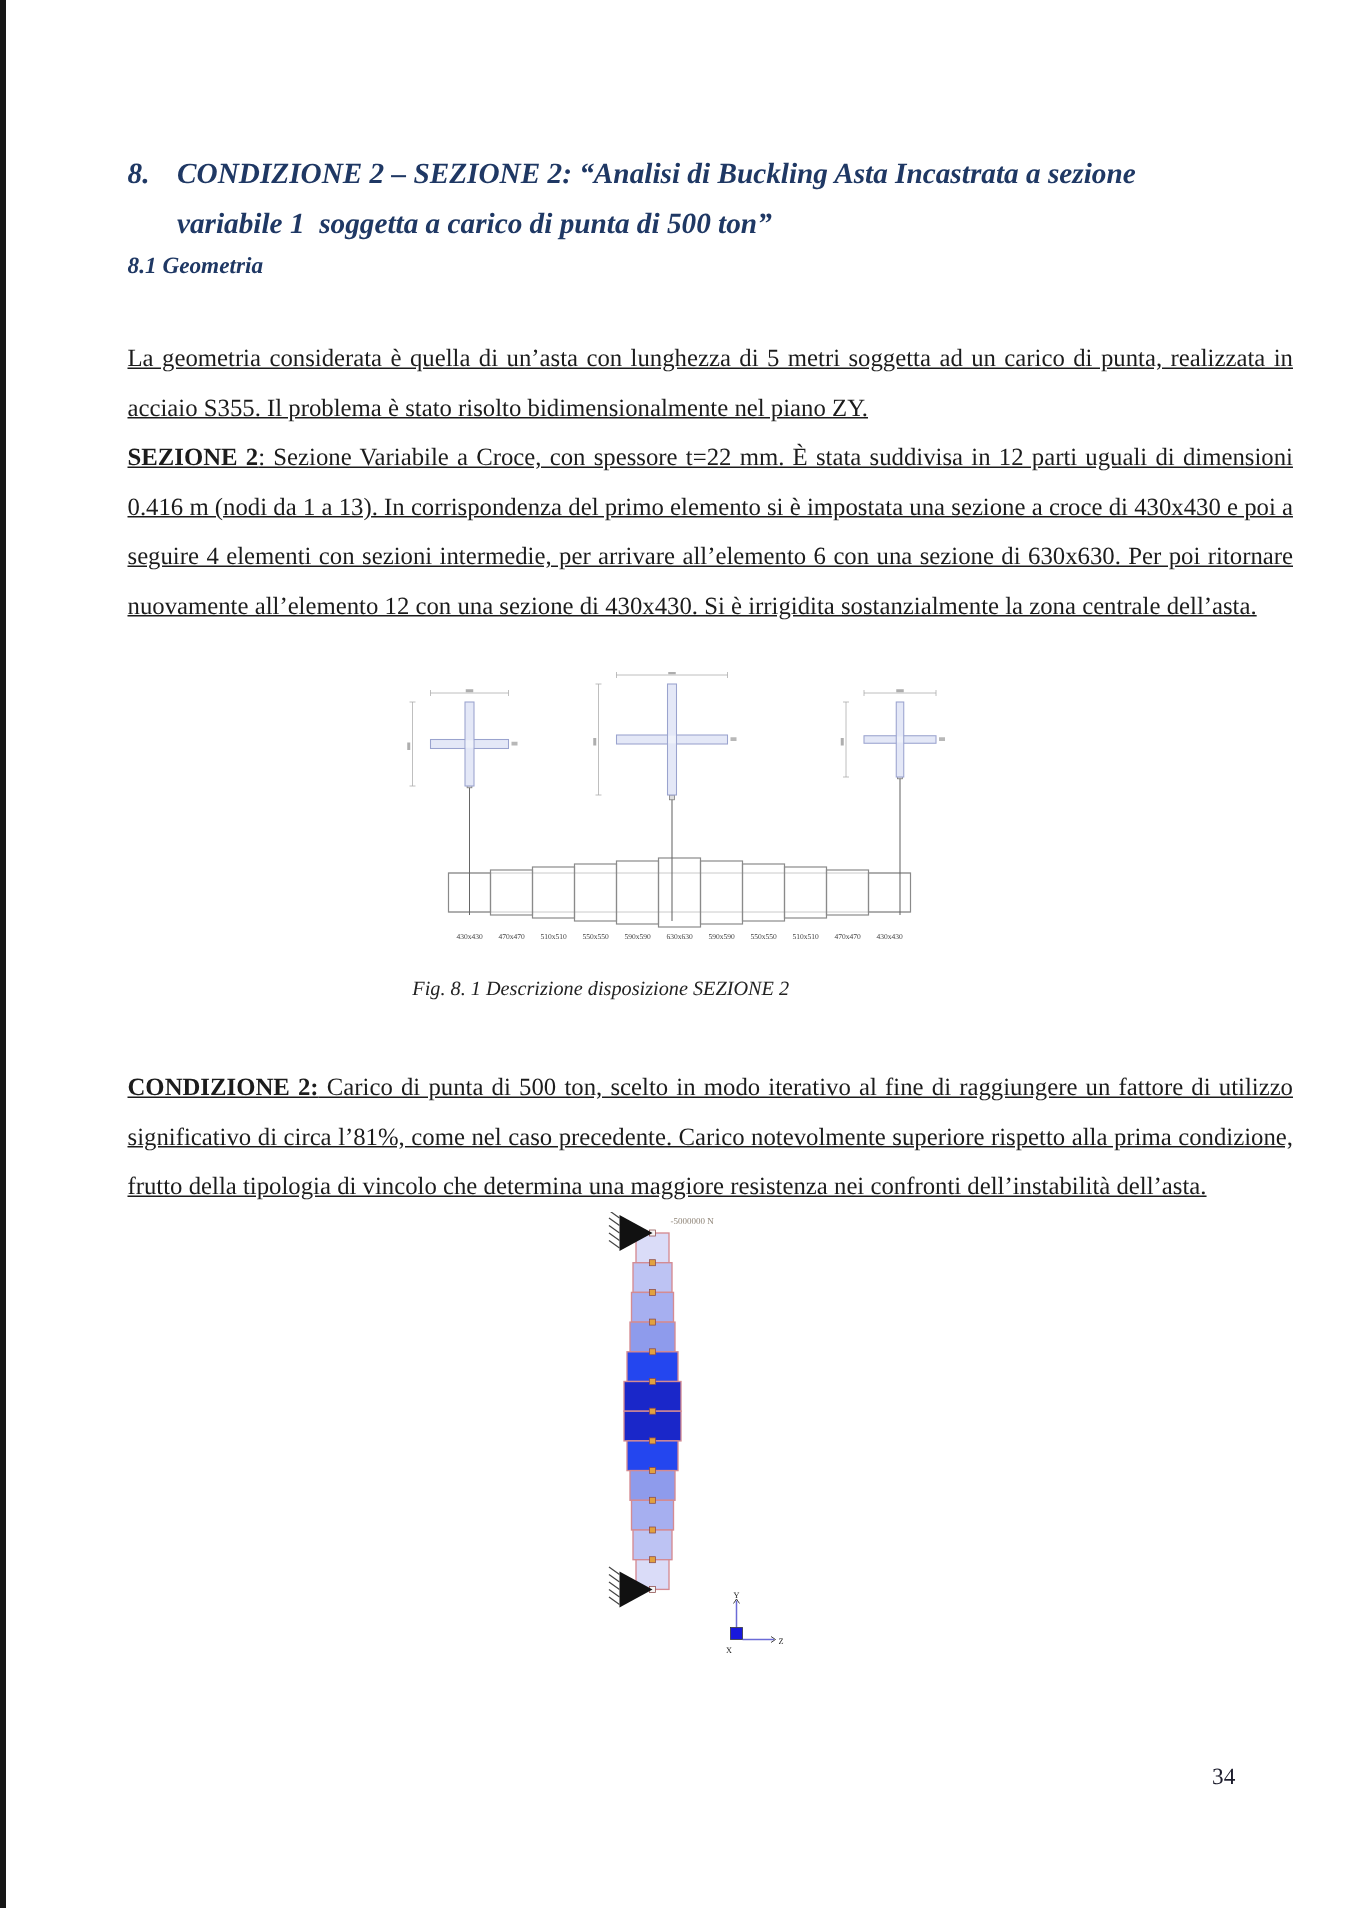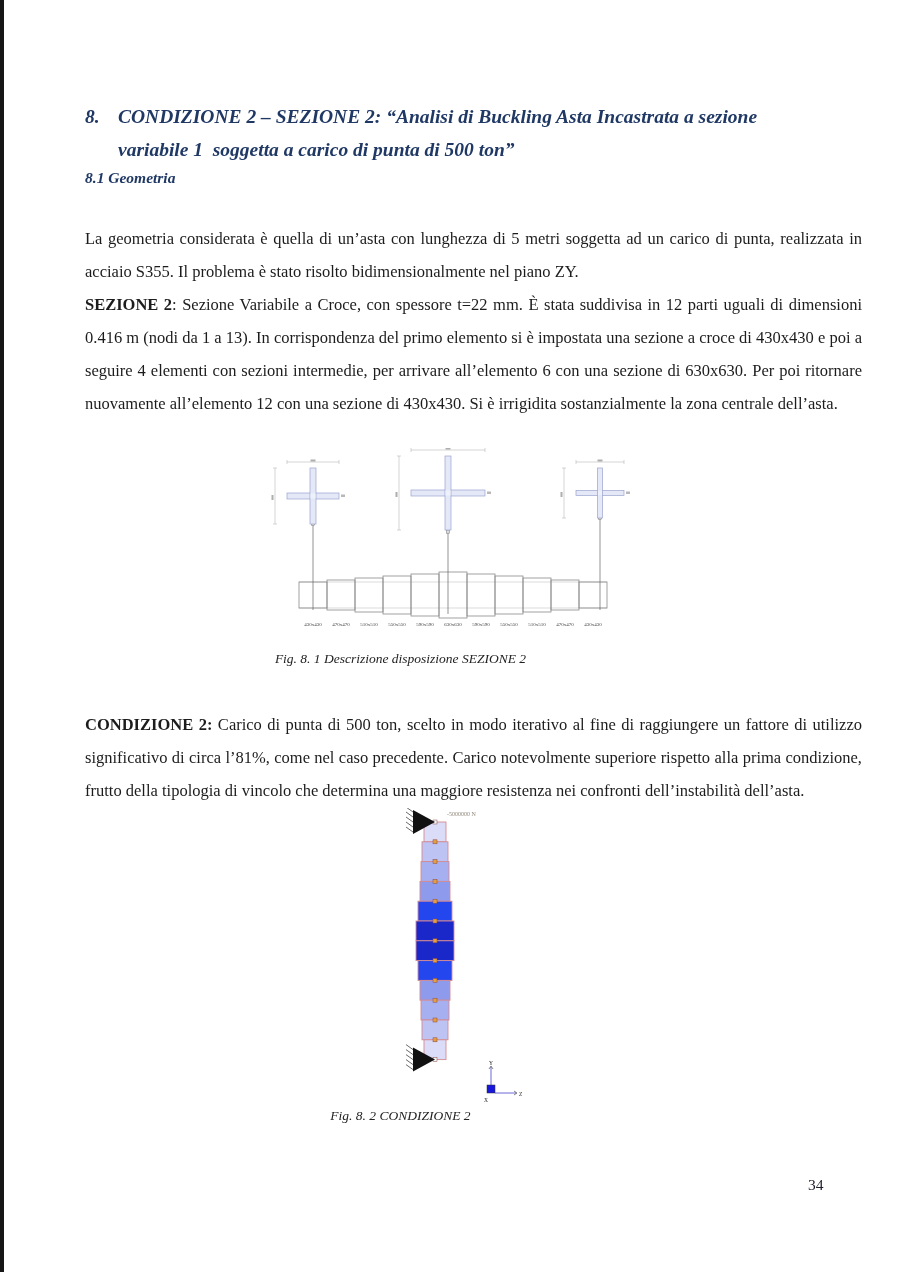--- a/index.html
+++ b/index.html
@@ -6,21 +6,21 @@
   .page{position:relative;width:900px;height:1272px;background:#ffffff;overflow:hidden;
         font-family:"Liberation Serif","DejaVu Serif",serif;color:#1c1c1c;}
   .edge-bar{position:absolute;left:0;top:0;width:4px;height:1272px;background:#161616;}
   .heading{position:absolute;left:85px;top:100px;width:760px;display:flex;
            color:#1f3864;font-weight:bold;font-style:italic;font-size:19.5px;line-height:33px;}
   .heading .num{width:33px;flex:none;}
   .heading .htext span{display:block;white-space:pre-wrap;}
   .subheading{position:absolute;left:85px;top:169px;color:#1f3864;font-weight:bold;
               font-style:italic;font-size:15.5px;}
   .body-par{position:absolute;left:85px;width:777px;font-size:16.5px;line-height:33px;
-            text-align:justify;margin:0;}
+            text-align:justify;margin:0;text-decoration:underline;}
   .p1{top:222px;}
   .p2{top:288px;}
   .p3{top:708px;}
   .body-par b{font-weight:bold;}
   .fig1-wrap{position:absolute;left:240px;top:448px;}
   .fig2-wrap{position:absolute;left:370px;top:808px;}
   .caption{position:absolute;left:0;width:801px;text-align:center;font-style:italic;
            font-size:13.5px;color:#222;}
   .cap1{top:651px;}
   .cap2{top:1108px;}
@@ -165,16 +165,15 @@
         <line x1="125" y1="285" x2="146" y2="285" stroke="#6b6bd6" stroke-width="1"></line>
         <path d="M 119 261 L 121 258 L 123 261" fill="none" stroke="#333" stroke-width="0.6"></path>
         <path d="M 144 283 L 147 285 L 144 287" fill="none" stroke="#333" stroke-width="0.6"></path>
         <rect x="117" y="277" width="8" height="8" fill="#1717dd" stroke="#333" stroke-width="0.5"></rect>
         <text x="121" y="257" font-size="5.5" fill="#222" text-anchor="middle">Y</text>
         <text x="149" y="288" font-size="5.5" fill="#222">Z</text>
         <text x="116" y="294" font-size="5.5" fill="#222" text-anchor="middle">X</text>
       </svg>
   </div>
 
-  <div class="caption cap2">Fig. 8. 2 CONDIZIONE 2</div>
 
   <div class="page-number">34</div>
 </div>
 
 </body></html>

